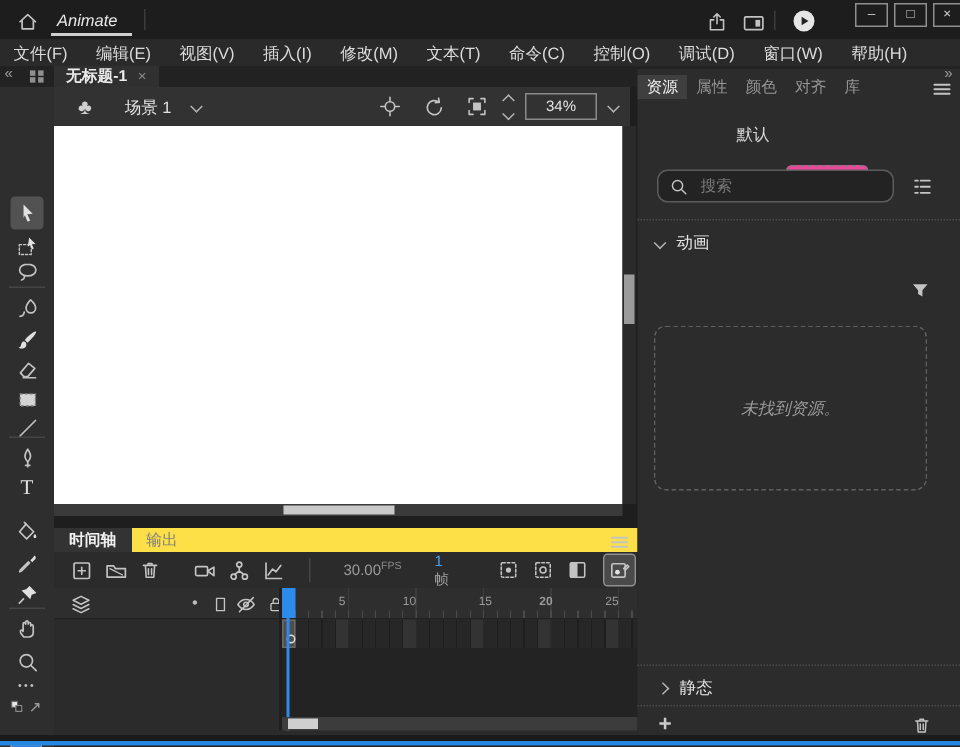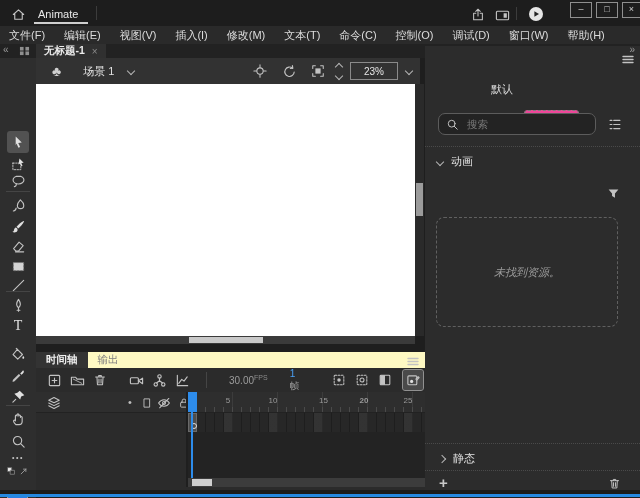--- a/index.html
+++ b/index.html
@@ -7,21 +7,21 @@
        font-family:"Liberation Sans","DejaVu Sans",sans-serif;color:#d6d6d6;font-size:11px;
        -webkit-user-select:none;user-select:none;}
   .abs{position:absolute;}
   .ctr{display:flex;align-items:center;justify-content:center;}
   svg{display:block;}
   .ic{stroke:#c3c3c3;fill:none;stroke-width:1.2;stroke-linecap:round;stroke-linejoin:round;}
 
   
   .titlebar{left:0;top:0;width:640px;height:26px;background:#1d1d1d;}
   .home-btn{left:8px;top:5px;width:20px;height:18px;}
-  .apptab{left:34px;top:5px;height:18px;padding:0 4px;color:#e8e8e8;font-size:11px;}
+  .apptab{left:34px;top:5px;height:18px;padding:0 4px;color:#e8e8e8;font-size:11px;font-style:italic;}
   .apptab-underline{left:34px;top:22px;width:54px;height:2px;background:#cfcfcf;}
   .tb-divider{left:96px;top:6px;width:1px;height:14px;background:#3c3c3c;}
   .tb-icon{top:6px;width:20px;height:16px;}
   .win-btn{top:2px;width:20px;height:14px;border:1px solid #8f8f8f;color:#cfcfcf;
            font-size:9px;line-height:12px;text-align:center;background:#1d1d1d;}
 
   
   .menubar{left:0;top:26px;width:640px;height:18px;background:#2a2a2a;display:flex;align-items:center;
            padding-left:8px;gap:17px;font-size:11px;color:#dcdcdc;white-space:nowrap;}
   .menu-item{position:relative;padding:1px 1px;}
@@ -55,21 +55,21 @@
 
   
   .stage{left:36px;top:84px;width:379px;height:252px;background:#ffffff;}
   .hscroll{left:36px;top:336px;width:379px;height:8px;background:#3a3a3a;}
   .hscroll-thumb{position:absolute;left:153px;top:1px;width:74px;height:6px;background:#c9c9c9;}
   .vscroll{left:415px;top:84px;width:9px;height:252px;background:#2a2a2a;}
   .vscroll-thumb{position:absolute;left:1px;top:99px;width:7px;height:33px;background:#9b9b9b;}
 
   
   .timeline{left:36px;top:352px;width:389px;height:138px;background:#2b2b2b;}
-  .tl-tabs{position:absolute;left:0;top:0;width:389px;height:16px;background:#fef9c3;display:flex;align-items:center;}
+  .tl-tabs{position:absolute;left:0;top:0;width:389px;height:16px;background:#fde047;display:flex;align-items:center;}
   .tl-tab{padding:0 10px;height:16px;display:flex;align-items:center;font-size:10.5px;}
   .tl-tab.active{background:#333;color:#f0f0f0;font-weight:bold;}
   .tl-tab.dim{color:#7f7f7f;}
   .tl-menu{position:absolute;right:6px;top:5px;}
   .tl-toolbar{position:absolute;left:0;top:16px;width:389px;height:24px;display:flex;align-items:center;}
   .tli{width:20px;height:20px;display:flex;align-items:center;justify-content:center;border-radius:2px;flex:none;}
   .tli.activebtn{background:#4a4a4a;outline:1px solid #919191;}
   .fps-text{color:#9c9c9c;font-size:10px;}
   .fps-sup{font-size:7px;vertical-align:super;color:#8a8a8a;}
   .frame-num{color:#4aa0f5;font-size:10px;}
@@ -332,21 +332,21 @@
       <svg class="ic" width="14" height="14" viewBox="0 0 16 16">
           <path d="M2 5V2h3M11 2h3v3M14 11v3h-3M5 14H2v-3"></path>
           <rect x="5" y="5" width="6" height="6" fill="#c3c3c3" stroke="none"></rect>
         </svg>
     </div>
     <div style="margin-left:8px;display:flex;flex-direction:column;gap:3px;align-items:center;">
       <span class="chev" style="transform:rotate(-135deg);"></span>
       <span class="chev down"></span>
     </div>
     <div class="zoom-box" style="margin-left:8px;">
-      <span>23%</span>
+      <span>34%</span>
     </div>
     <span class="chev down" style="margin-left:8px;margin-right:8px;"></span>
   </div>
 
   <div class="abs stage"></div>
   <div class="abs hscroll">
     <div class="hscroll-thumb"></div>
   </div>
   <div class="abs vscroll">
     <div class="vscroll-thumb"></div>
@@ -494,20 +494,37 @@
     <div class="playhead-marker"></div>
     <div class="playhead-line"></div>
 
     <div class="tl-hscroll">
       <div class="tl-hthumb"></div>
     </div>
   </div>
 
   <div class="abs rpanel">
     <span class="rp-expand">»</span>
+    <div class="rp-tabs">
+      <div class="rp-tab active">
+          <span>资源</span>
+        </div>
+      <div class="rp-tab">
+          <span>属性</span>
+        </div>
+      <div class="rp-tab">
+          <span>颜色</span>
+        </div>
+      <div class="rp-tab">
+          <span>对齐</span>
+        </div>
+      <div class="rp-tab">
+          <span>库</span>
+        </div>
+    </div>
     <div class="rp-menu">
       <svg class="ic" width="12" height="9" viewBox="0 0 12 9">
           <path d="M1 1.5h10M1 4.5h10M1 7.5h10" stroke-width="1.4"></path>
         </svg>
     </div>
 
     <div class="seg-default">
       <span>默认</span>
     </div>
     <div class="seg-custom">

